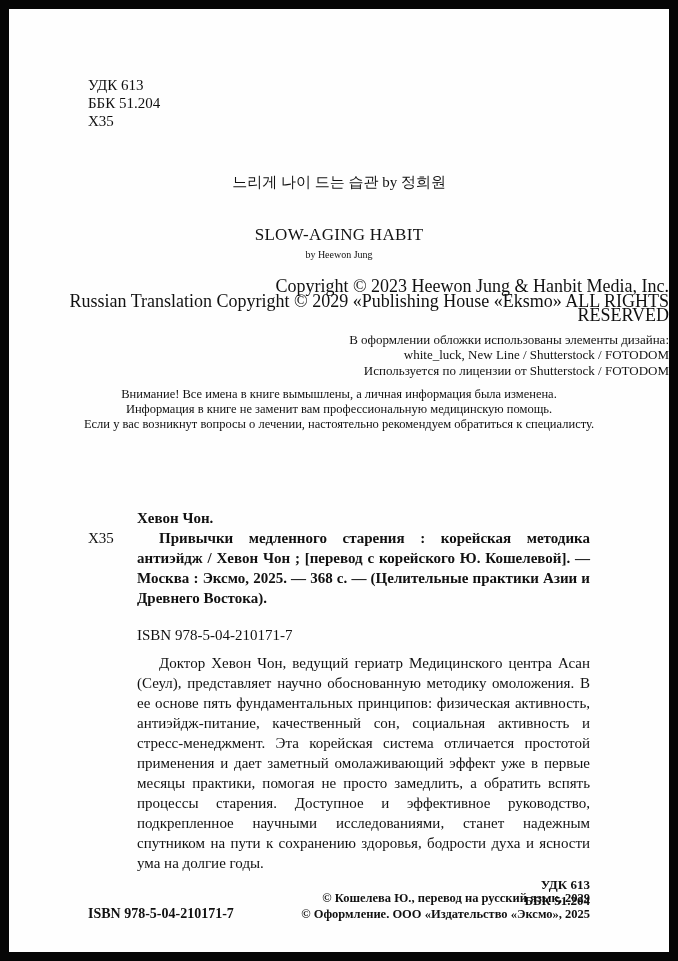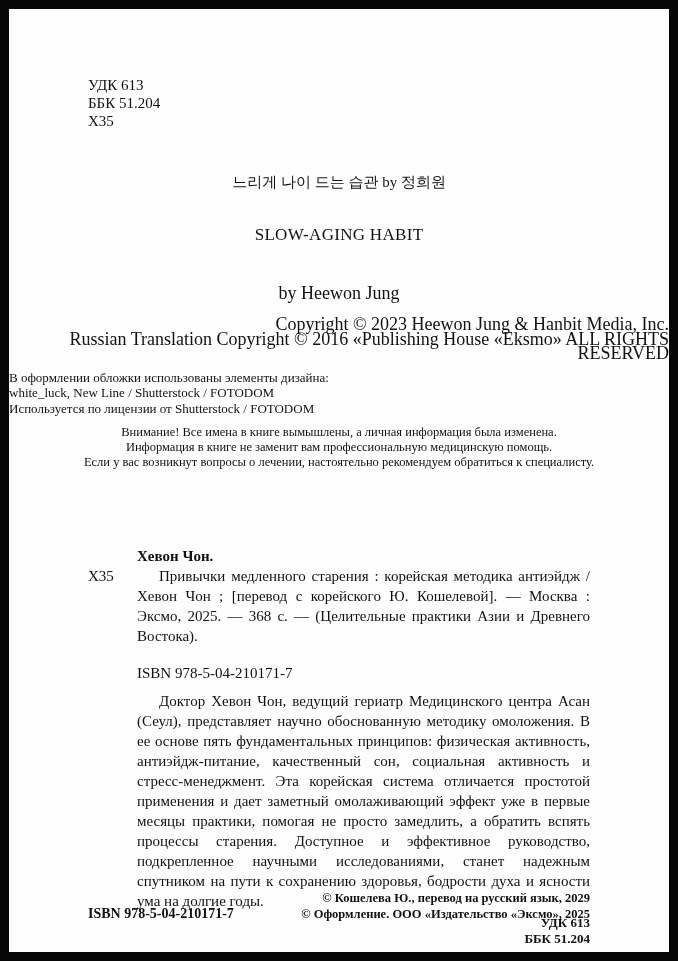--- a/index.html
+++ b/index.html
@@ -21,30 +21,30 @@
     margin: 67px 0 0 79px;
     font-size: 15px;
     line-height: 18px;
   }
   .title-block {
     margin-top: 42px;
     text-align: center;
   }
   .korean-title { font-size: 15px; line-height: 20px; margin-top: 16px; }
   .english-title { font-size: 17px; line-height: 22px; letter-spacing: 0.3px; margin-top: 32px; }
-  .byline { font-size: 18px; line-height: 18px; margin-top: 38px; }
+  .byline { font-size: 10px; line-height: 18px; }
   .copyright-block {
     margin-top: 15px;
     text-align: right;
     font-size: 18px;
     line-height: 14.5px;
   }
   .design-block {
     margin-top: 9px;
-    text-align: left;
+    text-align: right;
     font-size: 13px;
     line-height: 15.5px;
   }
   .warning-block {
     margin-top: 9px;
     text-align: center;
     font-size: 12.5px;
     line-height: 15px;
   }
   .bib-block {
@@ -57,20 +57,21 @@
   .bib-code {
     position: absolute;
     left: -49px;
     top: 20px;
     line-height: 20px;
   }
   .bib-desc {
     text-indent: 22px;
     text-align: justify;
     line-height: 20px;
+    font-weight: bold;
   }
   .isbn-line {
     margin: 17px 0 0 128px;
     font-size: 15px;
     line-height: 20px;
   }
   .annotation {
     margin: 8px 0 0 128px;
     width: 453px;
     font-size: 15px;
@@ -116,21 +117,21 @@
   </div>
 
   <div class="title-block">
     <div class="korean-title">느리게 나이 드는 습관 by 정희원</div>
     <div class="english-title">SLOW-AGING HABIT</div>
     <div class="byline">by Heewon Jung</div>
   </div>
 
   <div class="copyright-block">
     <div>Copyright © 2023 Heewon Jung &amp; Hanbit Media, Inc.</div>
-    <div>Russian Translation Copyright © 2016 «Publishing House «Eksmo» ALL RIGHTS RESERVED</div>
+    <div>Russian Translation Copyright © 2029 «Publishing House «Eksmo» ALL RIGHTS RESERVED</div>
   </div>
 
   <div class="design-block">
     <div>В оформлении обложки использованы элементы дизайна:</div>
     <div>white_luck, New Line / Shutterstock / FOTODOM</div>
     <div>Используется по лицензии от Shutterstock / FOTODOM</div>
   </div>
 
   <div class="warning-block">
     <div>Внимание! Все имена в книге вымышлены, а личная информация была изменена.</div>

